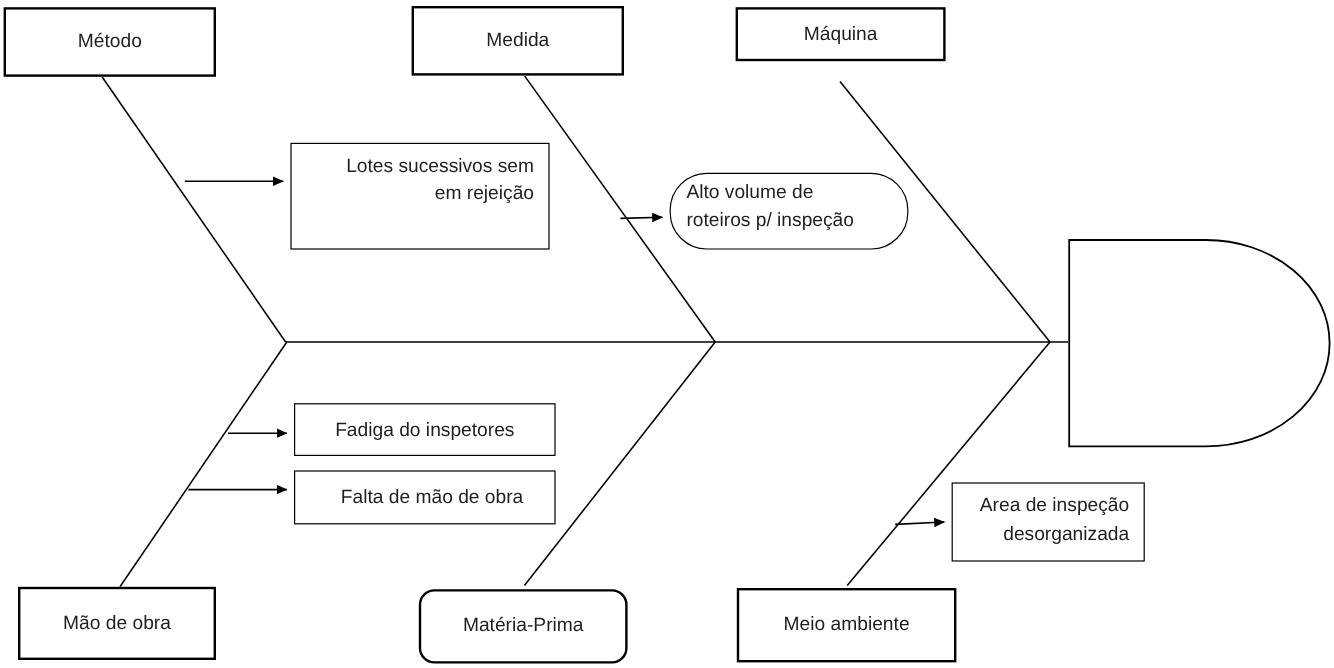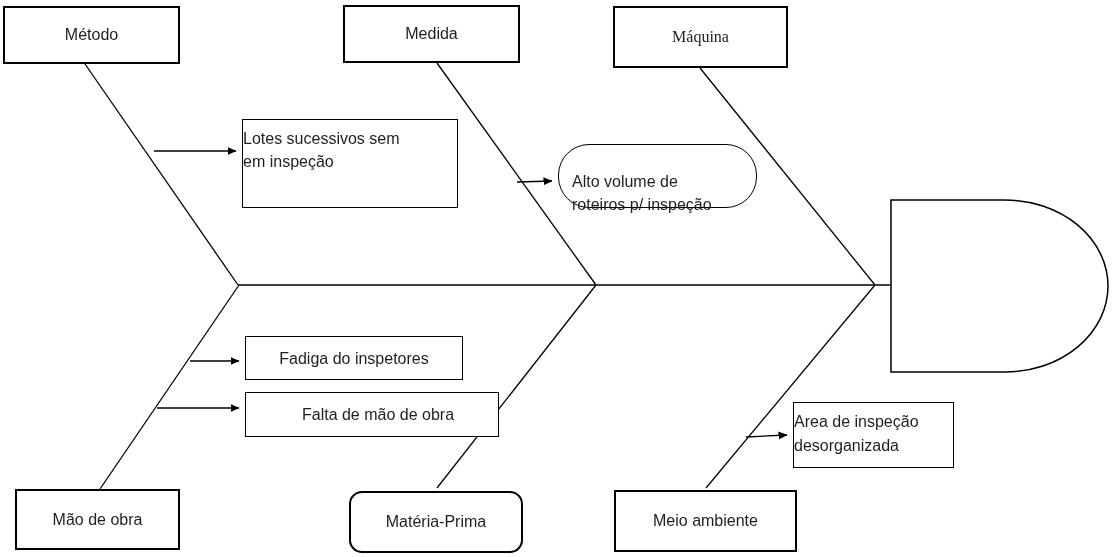--- a/index.html
+++ b/index.html
@@ -23,22 +23,22 @@
     display: flex;
     align-items: center;
     justify-content: center;
     font-size: 16px;
   }
   .cause {
     border-width: 1.5px;
     font-size: 16px;
     line-height: 23px;
   }
-  .cause.pad3 { padding: 7px 0; }
-  .cause.pad2 { padding: 25px 13px; border-radius: 31px; }
+  .cause.pad3 { padding: 7px 12px; text-align: right; }
+  .cause.pad2 { padding: 4px 13px; border-radius: 31px; }
   .cause.center1 {
     display: flex;
     align-items: center;
     justify-content: center;
   }
   .head-text {
     position: absolute;
     left: 893px;
     top: 248px;
     width: 180px;
@@ -78,49 +78,49 @@
     <line x1="157" y1="408" x2="239" y2="408" stroke="#000000" stroke-width="1.3" marker-end="url(#ah)"></line>
     <line x1="746" y1="437" x2="787" y2="435" stroke="#000000" stroke-width="1.3" marker-end="url(#ah)"></line>
   </svg>
 
   <div class="box cat" style="left:3px; top:6px; width:177px; height:58px;">
     <span>Método</span>
   </div>
   <div class="box cat" style="left:343px; top:5px; width:177px; height:58px;">
     <span>Medida</span>
   </div>
-  <div class="box cat" style="left:613px; top:6px; width:175px; height:62px;font-family:Liberation Serif, serif;">
+  <div class="box cat" style="left:613px; top:6px; width:175px; height:45px;">
     <span>Máquina</span>
   </div>
 
   <div class="box cat" style="left:15px; top:489px; width:165px; height:61px;">
     <span>Mão de obra</span>
   </div>
   <div class="box cat" style="left:349px; top:491px; width:174px; height:62px;border-radius:13px;">
     <span>Matéria-Prima</span>
   </div>
   <div class="box cat" style="left:614px; top:490px; width:183px; height:62px;justify-content:center;">
     <span>Meio ambiente</span>
   </div>
 
   <div class="box cause pad3" style="left:242px; top:119px; width:216px; height:89px;">
     <div class="cause-line">Lotes sucessivos sem</div>
-    <div class="cause-line">em inspeção</div>
+    <div class="cause-line">em rejeição</div>
   </div>
 
   <div class="box cause pad2" style="left:558px; top:144px; width:199px; height:64px;">
     <div class="cause-line">Alto volume de</div>
     <div class="cause-line">roteiros p/ inspeção</div>
   </div>
 
   <div class="box cause center1" style="left:245px; top:336px; width:218px; height:44px;">
     <span class="cause-line">Fadiga do inspetores</span>
   </div>
 
-  <div class="box cause center1" style="left:245px; top:392px; width:254px; height:45px;padding-left:12px;">
+  <div class="box cause center1" style="left:245px; top:392px; width:218px; height:45px;padding-left:12px;">
     <span class="cause-line">Falta de mão de obra</span>
   </div>
 
   <div class="box cause pad3" style="left:793px; top:402px; width:161px; height:66px; line-height:24px;">
     <div class="cause-line">Area de inspeção</div>
     <div class="cause-line">desorganizada</div>
   </div>
 
 
 </div>

